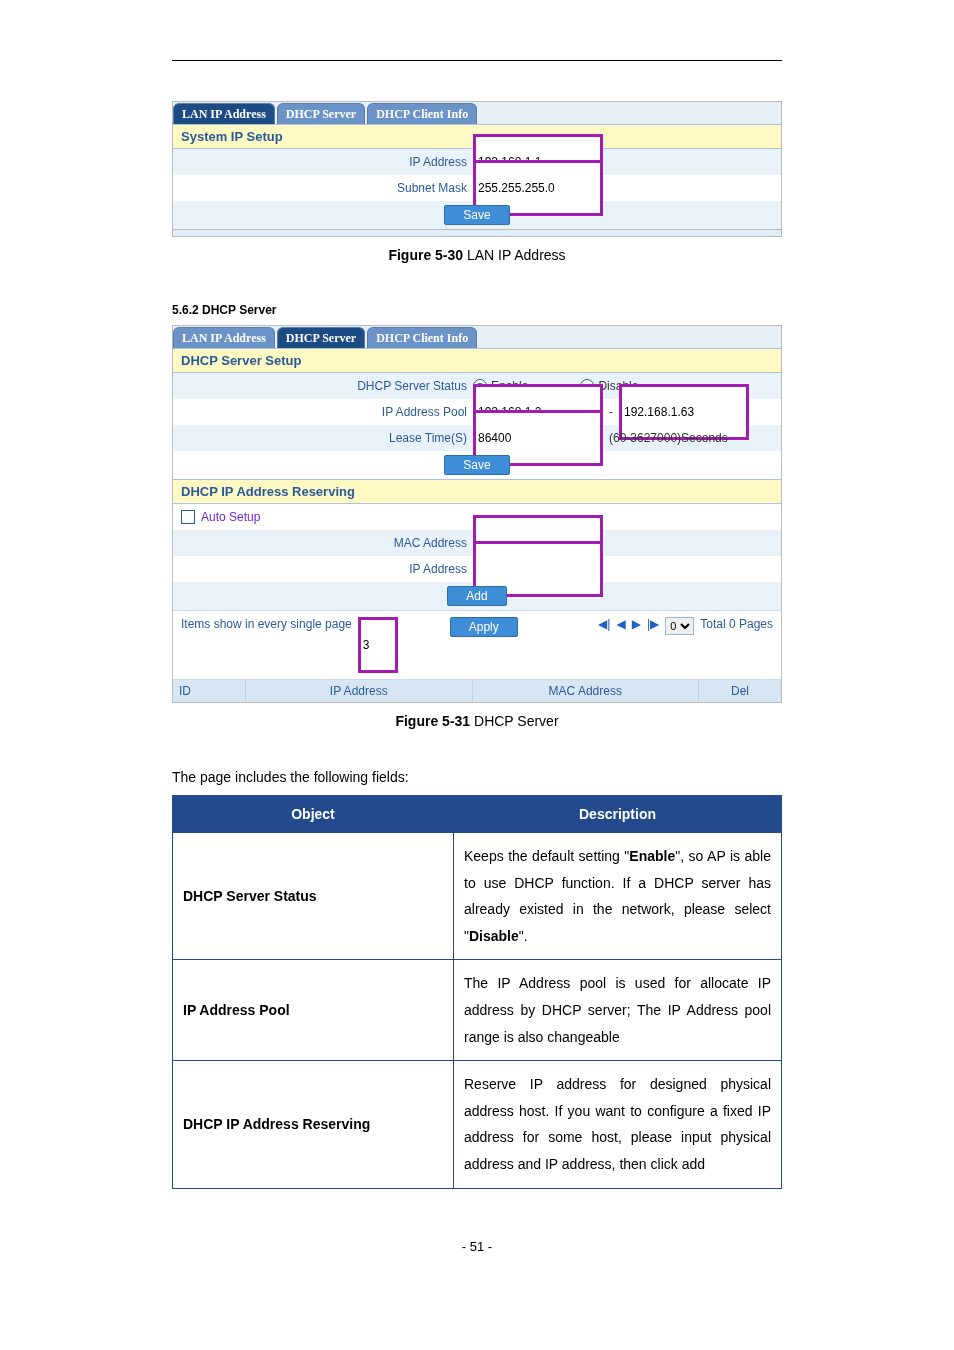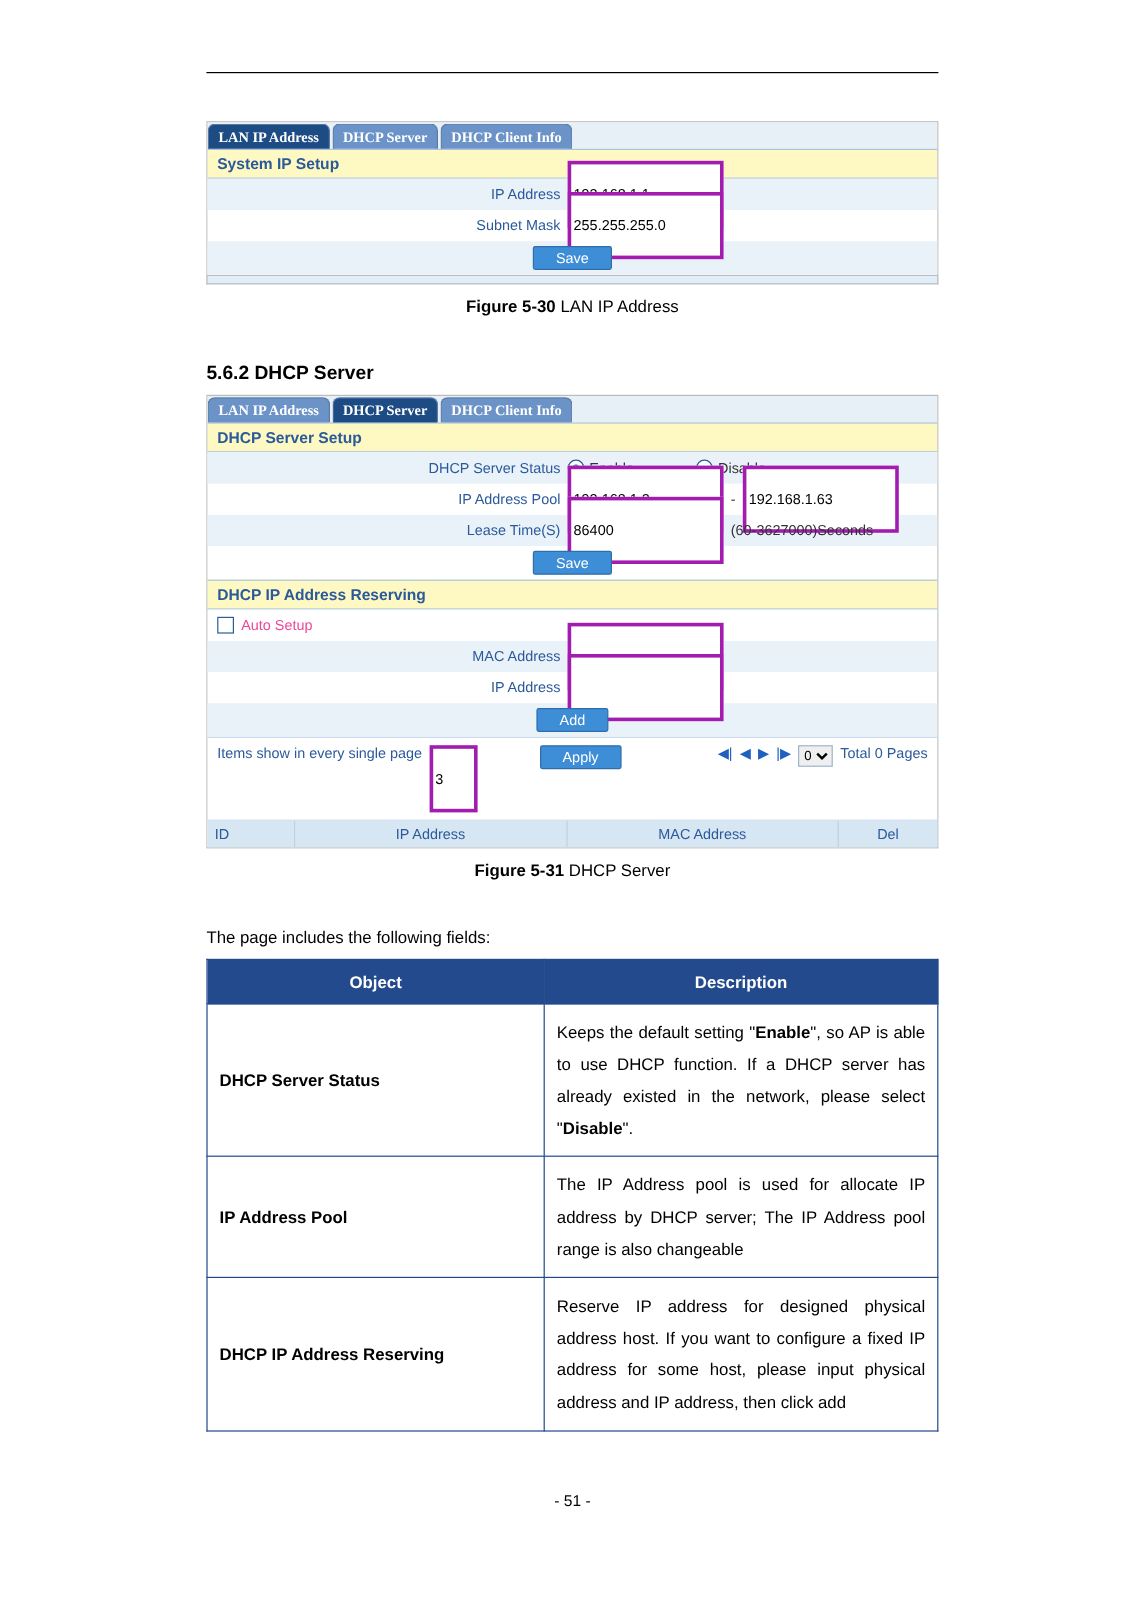--- a/index.html
+++ b/index.html
@@ -139,21 +139,21 @@
     background: #fff;
     margin-right: 6px;
   }
   .caption {
     text-align: center;
     margin: 10px 0 40px 0;
     font-size: 14px;
   }
   .caption b { font-weight: bold; }
   h3.section {
-    font-size: 16px;
+    font-size: 12px;
     font-weight: bold;
     margin: 30px 0 8px 0;
   }
   
   .page-ctrl {
     display: flex;
     align-items: flex-start;
     font-size: 12px;
     color: #2b5a9b;
     padding: 6px 8px;
@@ -293,21 +293,21 @@
       </div>
       <div class="btn-row">
         <span class="btn">Save</span>
       </div>
     </div>
 
     <div class="panel-header">DHCP IP Address Reserving</div>
     <div class="panel-body">
       <div class="row" style="padding-left:8px;">
         <span class="checkbox-sq"></span>
-        <span style="color:#ec4899;font-size:12px;">Auto Setup</span>
+        <span style="color:#6d28d9;font-size:12px;">Auto Setup</span>
       </div>
       <div class="row alt">
         <div class="label-col">MAC Address</div>
         <div class="value-col">
           <input class="text-input" style="">
         </div>
       </div>
       <div class="row">
         <div class="label-col">IP Address</div>
         <div class="value-col">

